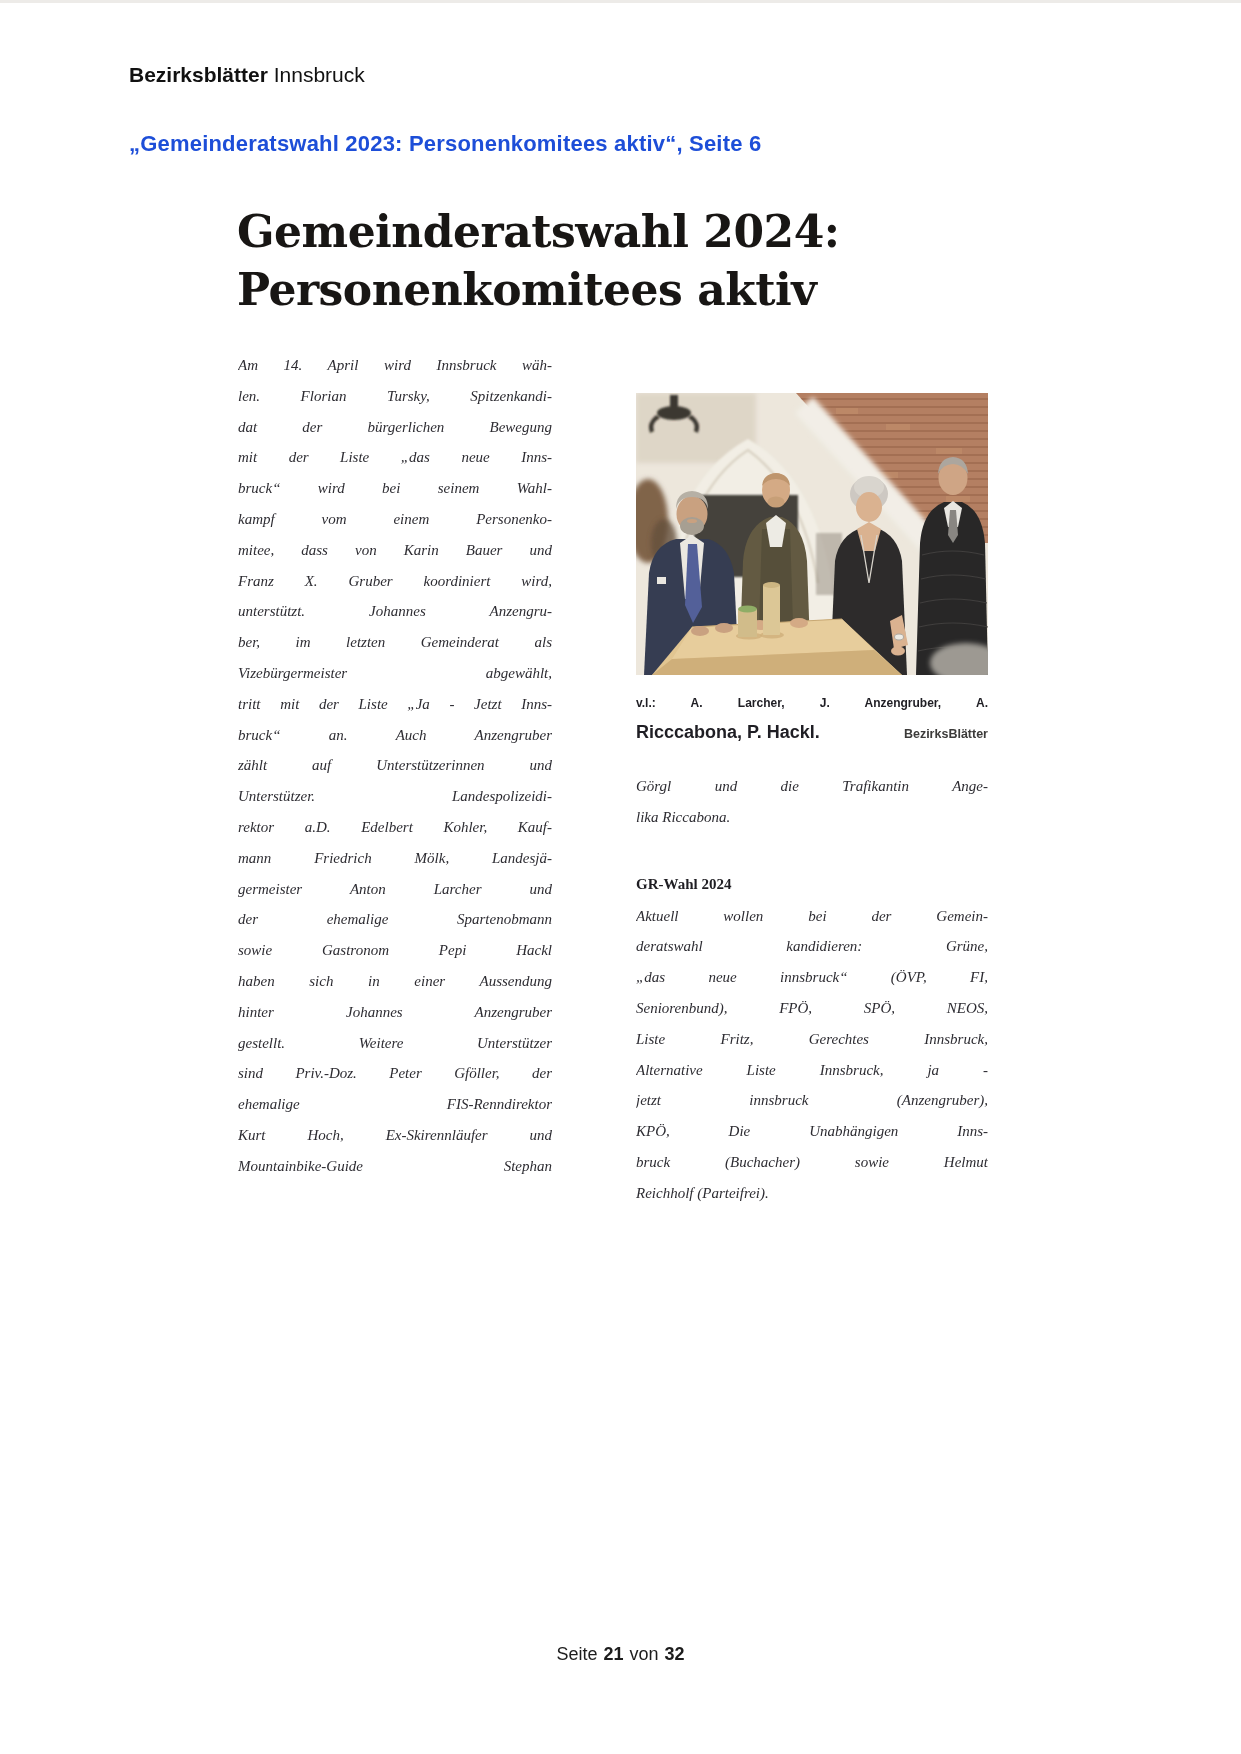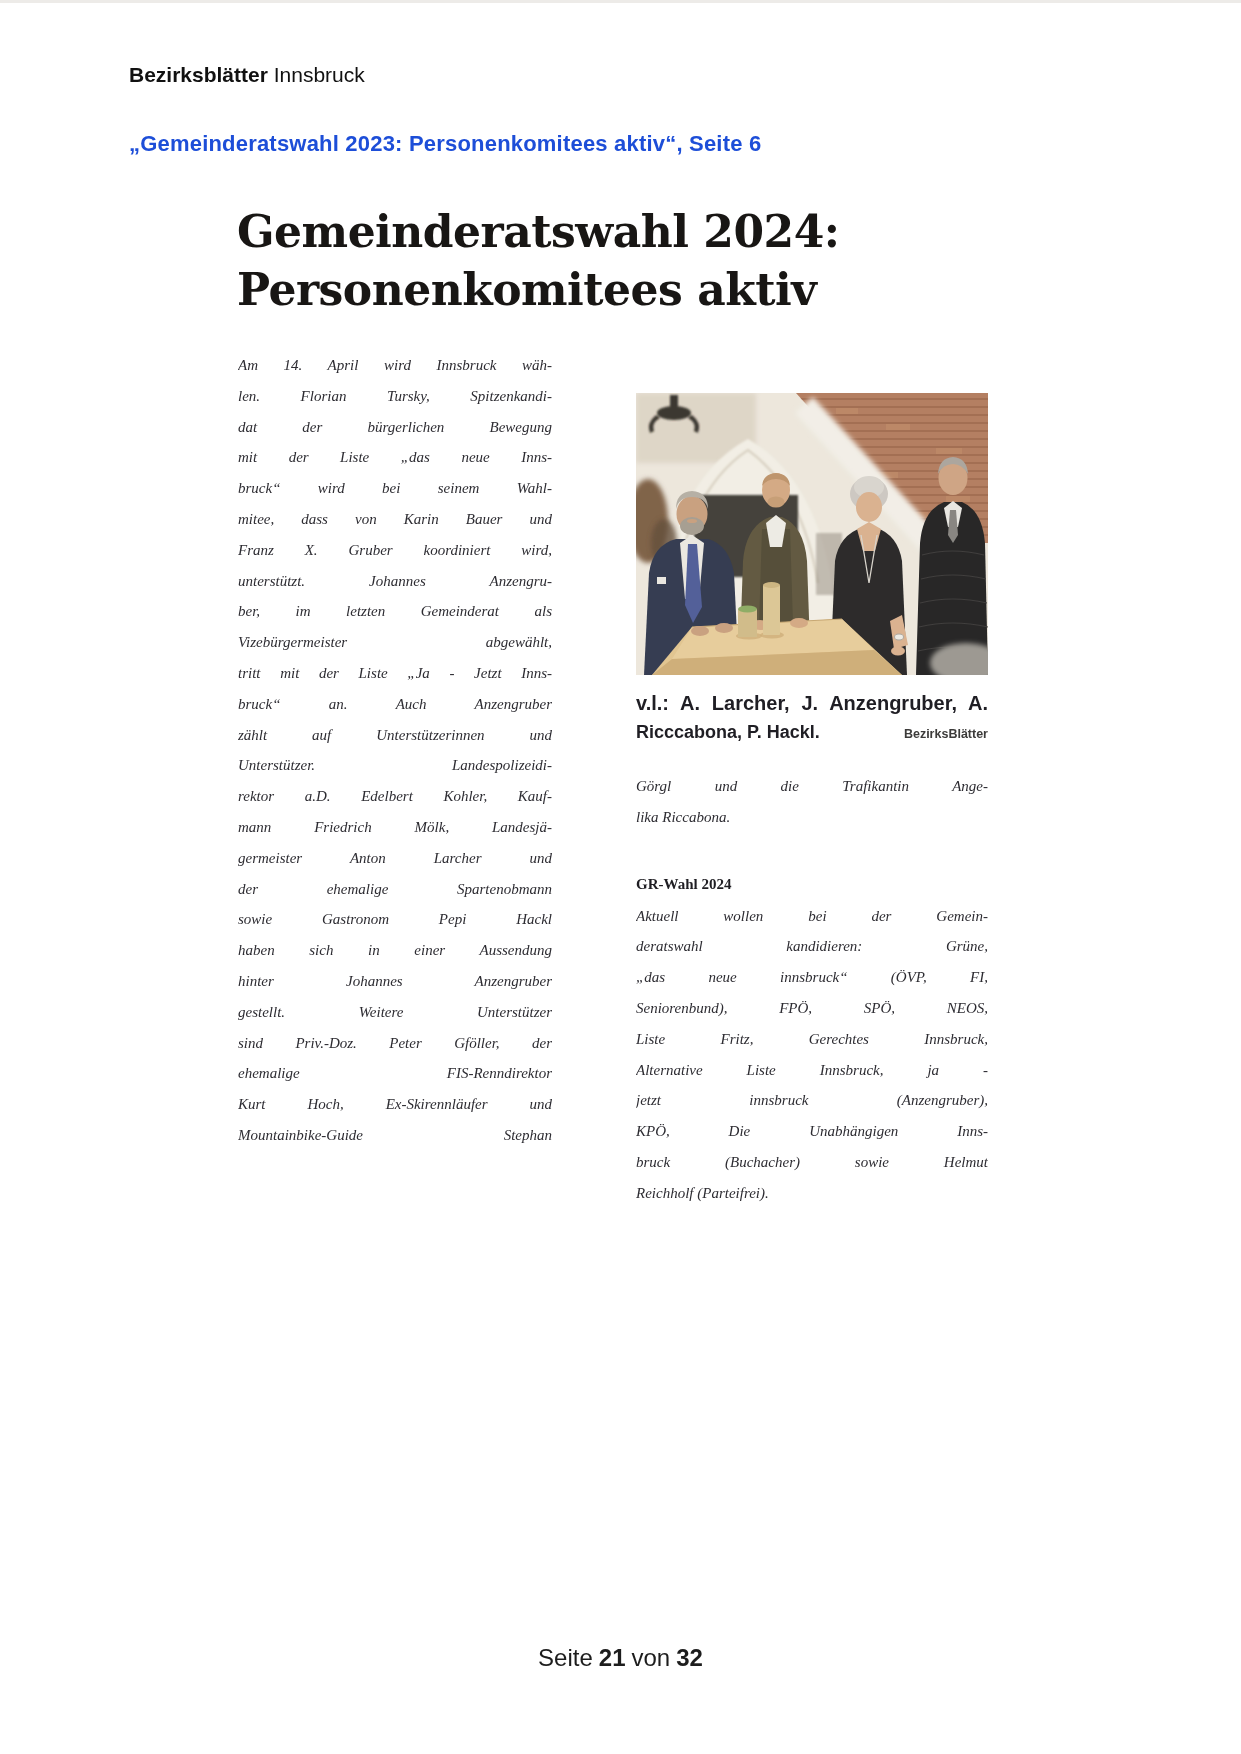--- a/index.html
+++ b/index.html
@@ -26,37 +26,37 @@
     height:30.8px;line-height:30.8px;overflow:hidden;
     text-align:justify;text-align-last:justify;font-style:italic;
   }
   .serifbody .jline.last{text-align-last:left;}
   
   .photo-frame{width:352px;height:282px;display:block;overflow:hidden;}
   .photo-frame svg{display:block;}
   
   .caption{margin-top:14px;color:#1f1e24;}
   .caption .cap-line{
-    font-weight:bold;font-size:20px;height:29px;line-height:29px;overflow:hidden;
+    font-weight:bold;font-size:12px;height:29px;line-height:29px;overflow:hidden;
     text-align:justify;text-align-last:justify;
   }
   .cap-row{display:flex;justify-content:space-between;align-items:baseline;height:29px;line-height:29px;}
   .cap-row .cap-text{font-weight:bold;font-size:18px;text-align:center;}
   .credit{font-size:12.5px;font-weight:bold;color:#3c3b3a;}
   
   .right-intro{margin-top:24px;}
   .subhead{
     margin-top:36px;font-family:"Liberation Serif",serif;font-weight:bold;
     font-size:15px;color:#1f1e23;height:31px;line-height:31px;
   }
   .right-body{margin-top:1px;}
   
   .footer{
     position:absolute;left:0;right:0;top:1641px;display:flex;justify-content:center;
-    gap:6px;font-size:24px;color:#1d1d1d;
+    gap:6px;font-size:18px;color:#1d1d1d;
   }
   .footer .num{font-weight:bold;}
 </style>
 </head>
 <body>
 
 <div class="page">
 
   <div class="brand">
     <span class="b">Bezirksblätter</span>
@@ -68,20 +68,21 @@
     <div>Gemeinderatswahl 2024:</div>
     <div>Personenkomitees aktiv</div>
   </div>
 
   <div class="col-left serifbody">
       <div class="jline">Am 14. April wird Innsbruck wäh-</div>
       <div class="jline">len. Florian Tursky, Spitzenkandi-</div>
       <div class="jline">dat der bürgerlichen Bewegung</div>
       <div class="jline">mit der Liste „das neue Inns-</div>
       <div class="jline">bruck“ wird bei seinem Wahl-</div>
+      <div class="jline">kampf vom einem Personenko-</div>
       <div class="jline">mitee, dass von Karin Bauer und</div>
       <div class="jline">Franz X. Gruber koordiniert wird,</div>
       <div class="jline">unterstützt. Johannes Anzengru-</div>
       <div class="jline">ber, im letzten Gemeinderat als</div>
       <div class="jline">Vizebürgermeister abgewählt,</div>
       <div class="jline">tritt mit der Liste „Ja - Jetzt Inns-</div>
       <div class="jline">bruck“ an. Auch Anzengruber</div>
       <div class="jline">zählt auf Unterstützerinnen und</div>
       <div class="jline">Unterstützer. Landespolizeidi-</div>
       <div class="jline">rektor a.D. Edelbert Kohler, Kauf-</div>

